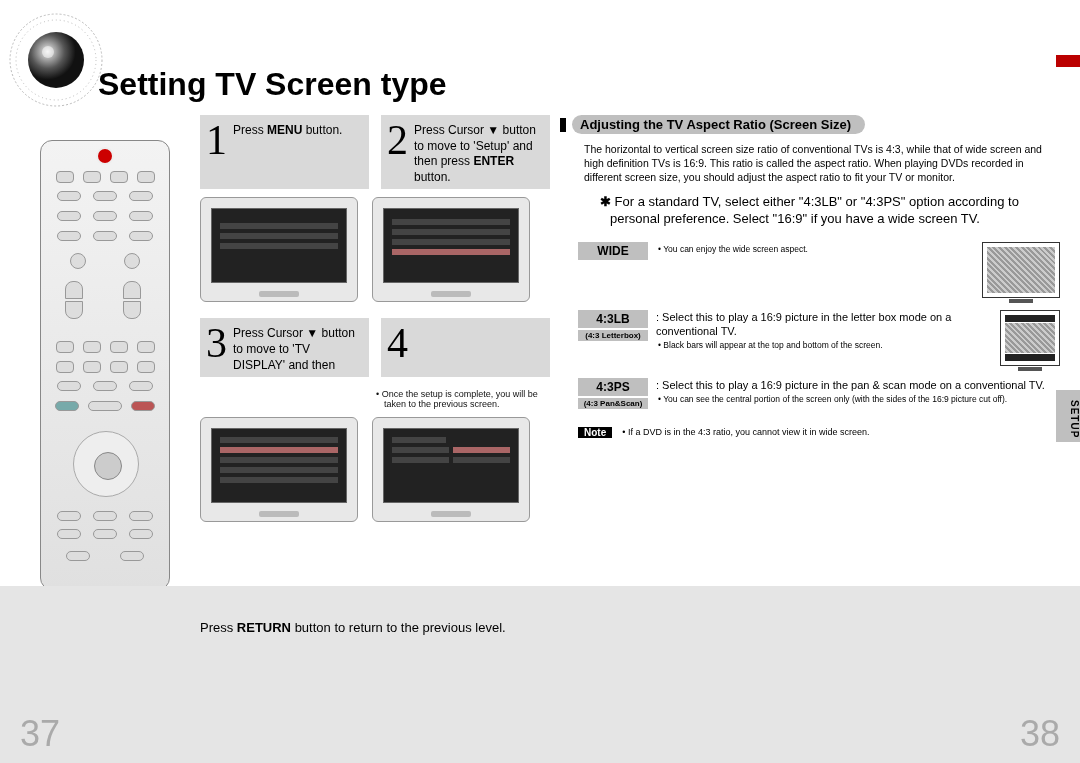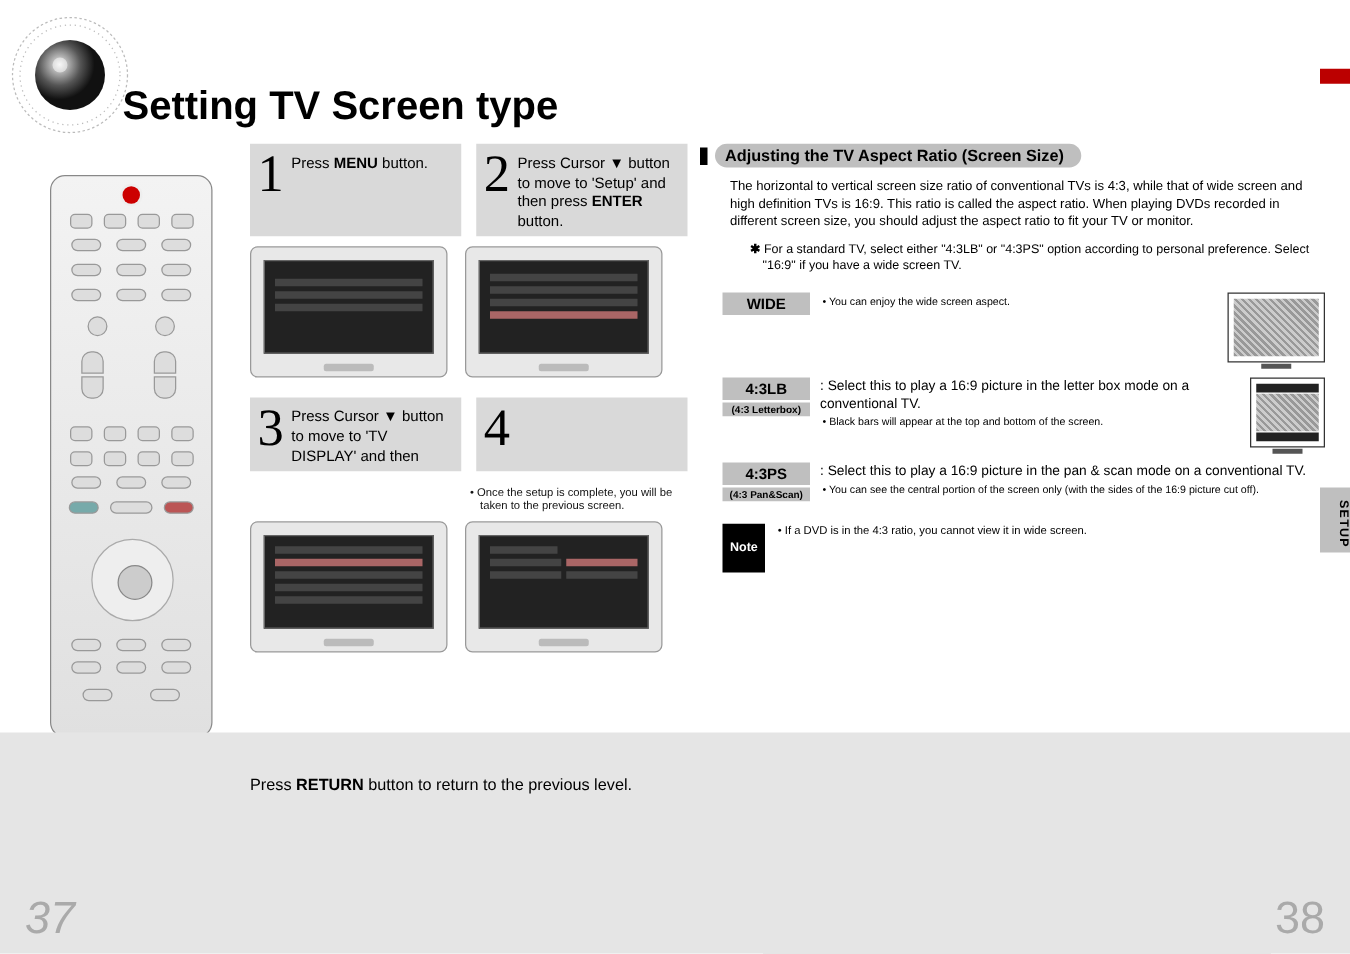--- a/index.html
+++ b/index.html
@@ -28,46 +28,46 @@
   .screenshot .scr-stand { position:absolute; bottom:4px; left:50%; transform:translateX(-50%); width:40px; height:6px; background:#bbb; border-radius:2px; }
   .scr-line { height:6px; background:#444; margin:4px 8px; }
   .scr-line.hl { background:#a66; }
   .footnote { font-size: 9px; padding: 4px 0 0 18px; text-indent: -8px; color:#111; }
 
   .right-col { position: absolute; left: 560px; top: 115px; width: 500px; }
   .section-header { display:flex; align-items:center; margin-bottom:8px; }
   .section-bar { background:#000; width:6px; height:14px; margin-right:6px; }
   .section-pill { background:#bfbfbf; border-radius:10px; padding:2px 14px 2px 8px; font-size:13px; font-weight:bold; }
   .intro { font-size:10.5px; line-height:1.35; padding:0 4px 0 24px; }
-  .star-note { font-size:10px; line-height:1.35; padding:8px 4px 10px 50px; text-indent:-10px; }
+  .star-note { font-size:13px; line-height:1.35; padding:8px 4px 10px 50px; text-indent:-10px; }
   .star-note::before { content:"✱ "; font-weight:bold; }
   .option-row { display:flex; gap:8px; margin:4px 0 12px 18px; align-items:flex-start; }
   .option-label { width:70px; text-align:center; }
   .option-main { background:#bfbfbf; font-weight:bold; font-size:12px; padding:2px 0; }
   .option-sub { background:#bfbfbf; font-weight:bold; font-size:8px; padding:1px 0; margin-top:2px; }
   .option-text { flex:1; font-size:11px; line-height:1.3; }
   .option-bullet { font-size:8.5px; padding-left:8px; text-indent:-6px; margin-top:2px; }
   .tv-illus { width:78px; height:56px; background:#fff; border:1px solid #333; position:relative; flex-shrink:0; }
   .tv-illus::after { content:""; position:absolute; bottom:-6px; left:50%; transform:translateX(-50%); width:24px; height:4px; background:#555; }
   .tv-inner-wide { position:absolute; left:4px; right:4px; top:4px; bottom:4px; background:repeating-linear-gradient(45deg,#999,#999 2px,#ccc 2px,#ccc 4px); }
   .tv-inner-lb { position:absolute; left:4px; right:4px; top:12px; bottom:12px; background:repeating-linear-gradient(45deg,#999,#999 2px,#ccc 2px,#ccc 4px); }
   .tv-lb-bar-t { position:absolute; left:4px; right:4px; top:4px; height:7px; background:#222; }
   .tv-lb-bar-b { position:absolute; left:4px; right:4px; bottom:4px; height:7px; background:#222; }
 
   .note-row { display:flex; gap:8px; margin:18px 0 0 18px; font-size:9px; align-items:flex-start; }
-  .note-badge { background:#000; color:#fff; font-weight:bold; font-size:10px; padding:14px 6px; }
+  .note-badge { background:#000; color:#fff; font-weight:bold; font-size:10px; padding:0 6px; }
   .note-list li { list-style:none; padding-left:8px; text-indent:-6px; line-height:1.3; margin-bottom:2px; }
 
   .side-tab { position:absolute; right:0; top:390px; width:24px; height:52px; background:#bfbfbf; font-size:10px; font-weight:bold; writing-mode:vertical-rl; text-align:center; padding-top:6px; letter-spacing:1px; }
   .red-mark { position:absolute; right:0; top:55px; width:24px; height:12px; background:#b00; }
 
   .footer-band { position:absolute; left:0; right:0; top:586px; height:177px; background:#e5e5e5; }
   .footer-tips { position:absolute; left:200px; top:620px; font-size:13px; }
   .footer-tips p { margin-bottom:28px; }
-  .page-left { position:absolute; left:20px; bottom:8px; font-size:36px; color:#aaa;font-style:italic; }
+  .page-left { position:absolute; left:20px; bottom:8px; font-size:36px; color:#aaa; }
   .page-right { position:absolute; right:20px; bottom:8px; font-size:36px; color:#aaa; }
 </style>
 </head>
 <body>
 
 <div class="page">
 
   <div class="logo">
     <svg viewBox="0 0 100 100" width="100" height="100">
       <defs>

